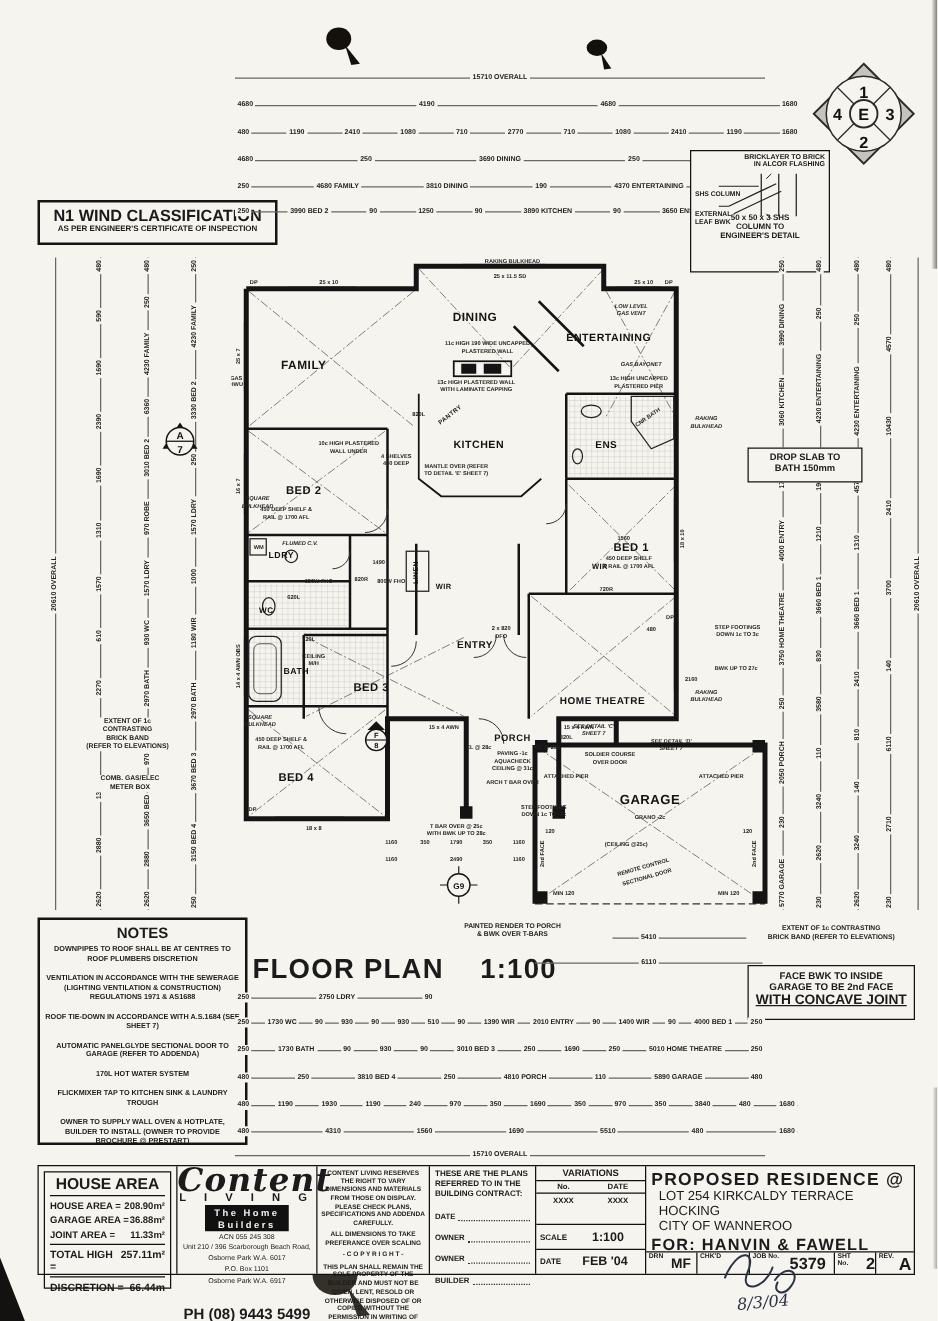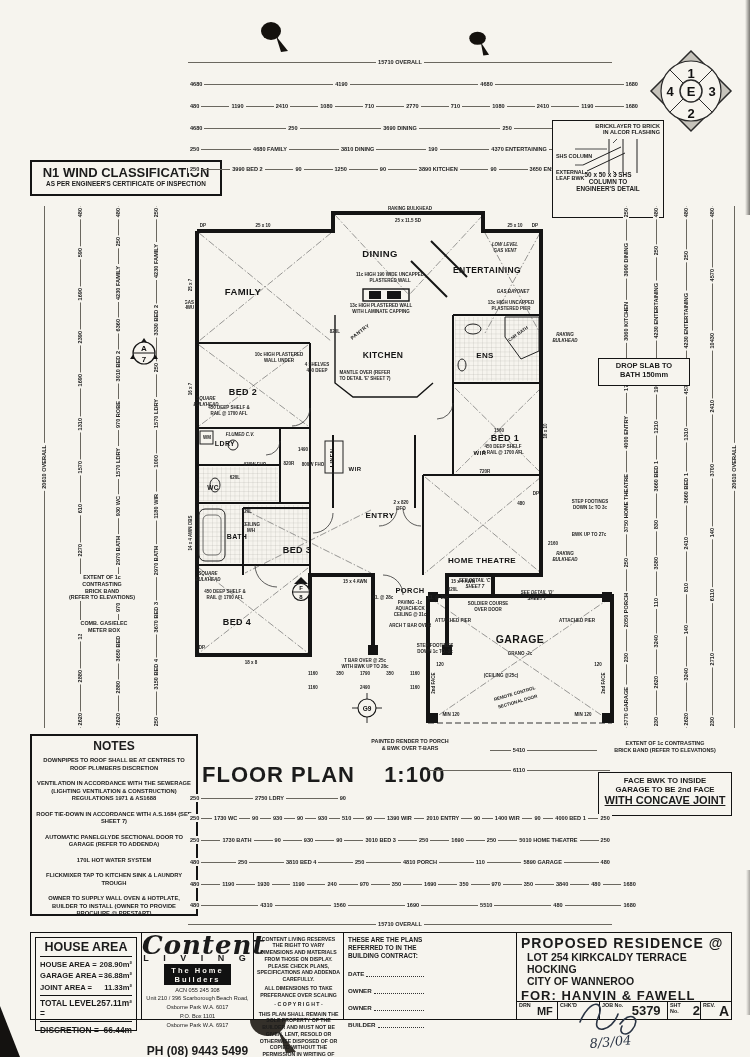--- a/index.html
+++ b/index.html
@@ -65,21 +65,21 @@
   .var-val{display:flex;font-size:6.2px;font-weight:bold;}
   .var-val div{flex:1;text-align:center;padding:2px 0;}
   .kv{position:absolute;left:0;right:0;border-top:1.2px solid #111;display:flex;align-items:center;}
   .kv .k{font-size:6.4px;font-weight:bold;padding:1px 3px;}
   .kv .v{font-size:10px;font-weight:bold;flex:1;text-align:center;}
   .proj-model{display:flex;align-items:center;border-bottom:1.2px solid #111;height:16px;}
   .proj-model .lab{font-size:5.6px;font-weight:bold;padding:0 3px;}
   .proj-model .val{flex:1;text-align:center;font-size:13px;font-weight:bold;letter-spacing:.5px;}
   .proj-model .ver{font-size:5.2px;padding:0 3px;}
   .proj-line1{font-size:14px;font-weight:bold;letter-spacing:1px;padding:2px 4px 0;}
-  .proj-addr{font-size:10.5px;font-weight:bold;line-height:1.15;padding:0 10px;}
+  .proj-addr{font-size:10.5px;font-weight:normal;line-height:1.15;padding:0 10px;}
   .proj-client{font-size:13px;font-weight:bold;letter-spacing:1px;padding:1px 4px 2px;}
   .proj-bottom{position:absolute;left:0;right:0;bottom:0;height:17px;border-top:1.2px solid #111;display:flex;}
   .pb-cell{border-left:1.2px solid #111;display:flex;align-items:center;box-sizing:border-box;}
   .pb-cell:first-child{border-left:none;}
   .pb-cell .k{font-size:5.4px;font-weight:bold;padding:0 2px;align-self:flex-start;}
   .pb-cell .v{font-size:11px;font-weight:bold;flex:1;text-align:center;}
 
   .artifact{position:absolute;}
 </style>
 </head>
@@ -682,21 +682,21 @@
         <div class="ha-row">
             <span>GARAGE AREA =</span>
             <span>36.88m²</span>
           </div>
         <div class="ha-row">
             <span>JOINT AREA =</span>
             <span>11.33m²</span>
           </div>
         <div class="ha-sep"></div>
         <div class="ha-row" style="font-size:8.4px;">
-            <span>TOTAL LEVEL =</span>
+            <span>TOTAL HIGH =</span>
             <span>257.11m²</span>
           </div>
         <div class="ha-sep"></div>
         <div class="ha-row" style="font-size:8.4px;">
             <span>DISCRETION =</span>
             <span>66.44m</span>
           </div>
       </div>
     </div>
 
@@ -733,20 +733,39 @@
       <div class="con-f">
           <span>OWNER</span>
           <span class="dots"></span>
         </div>
       <div class="con-f">
           <span>BUILDER</span>
           <span class="dots"></span>
         </div>
     </div>
 
+    <div class="tb-cell" style="left:397px;width:88px;">
+      <div class="var-h">VARIATIONS</div>
+      <div class="var-sub">
+        <div>No.</div>
+        <div>DATE</div>
+      </div>
+      <div class="var-val">
+        <div>XXXX</div>
+        <div>XXXX</div>
+      </div>
+      <div class="kv" style="bottom:19px;height:20px;">
+        <span class="k">SCALE</span>
+        <span class="v">1:100</span>
+      </div>
+      <div class="kv" style="bottom:0;height:19px;">
+        <span class="k">DATE</span>
+        <span class="v">FEB '04</span>
+      </div>
+    </div>
 
     <div class="tb-cell" style="left:485px;width:215px;">
       <div class="proj-line1">PROPOSED RESIDENCE @</div>
       <div class="proj-addr">LOT 254 KIRKCALDY TERRACE</div>
       <div class="proj-addr">HOCKING</div>
       <div class="proj-addr">CITY OF WANNEROO</div>
       <div class="proj-client">FOR: HANVIN &amp; FAWELL</div>
       <div class="proj-bottom">
         <div class="pb-cell" style="width:40px;">
             <span class="k">DRN</span>

